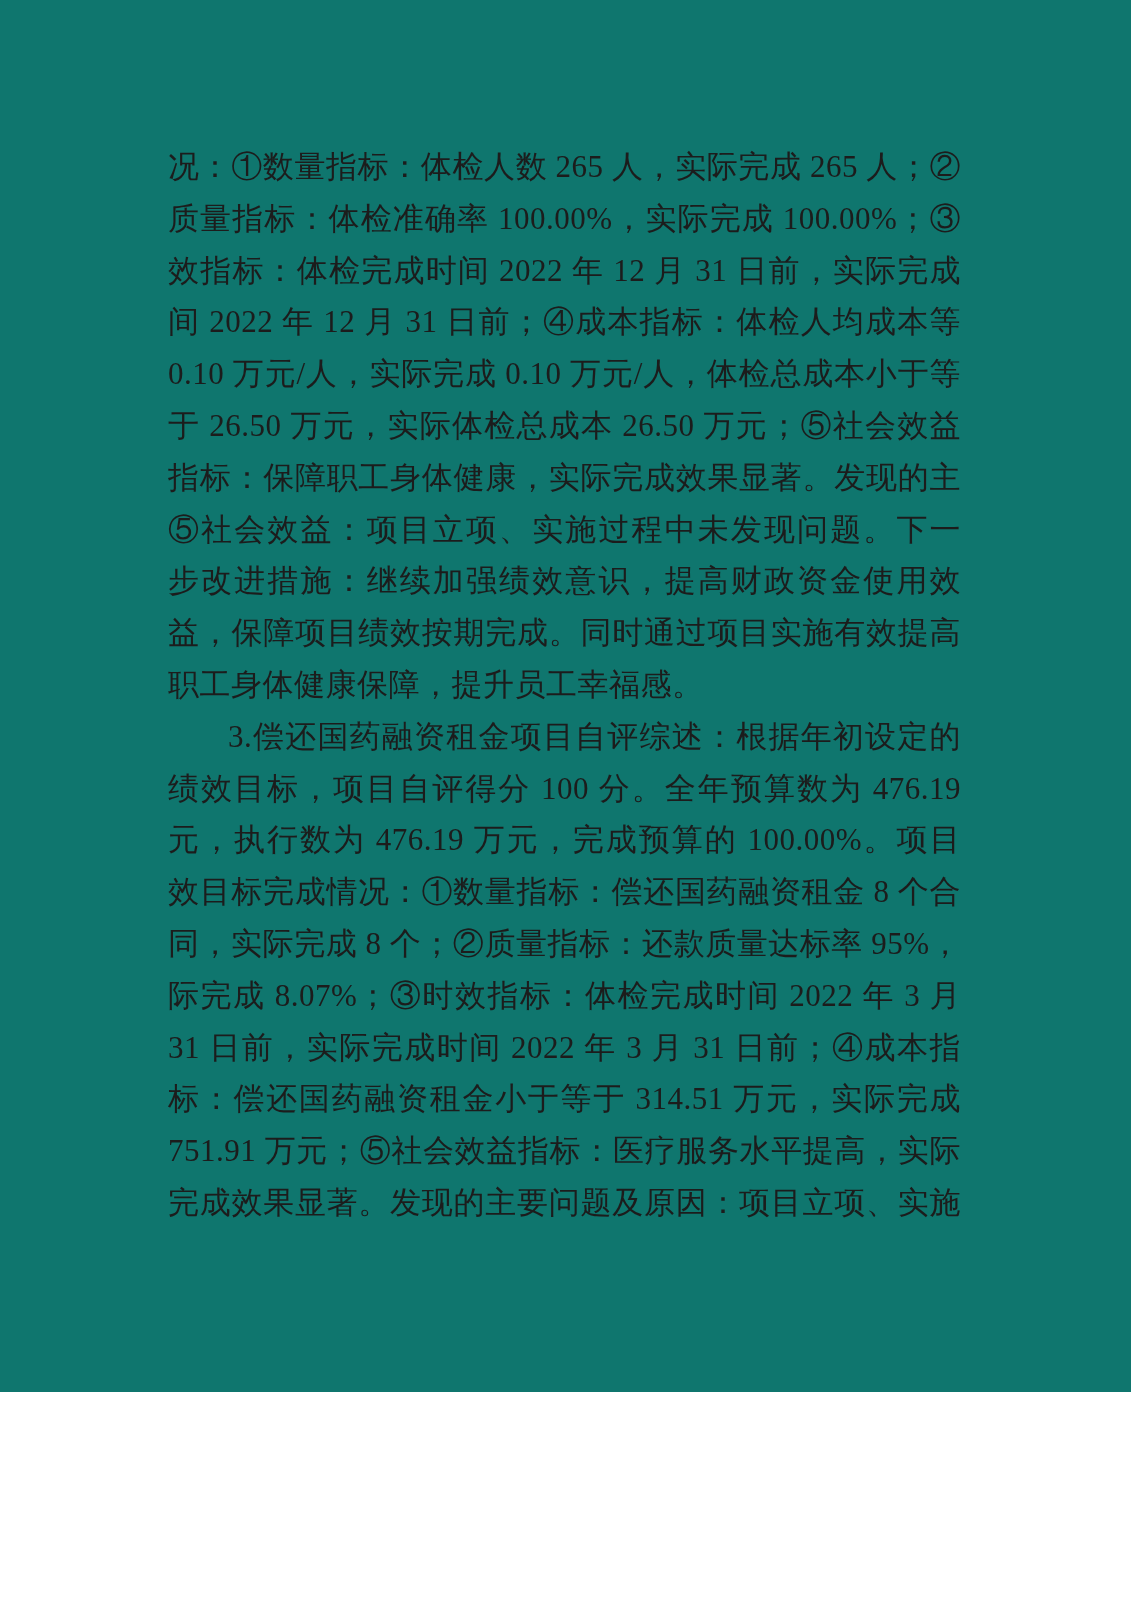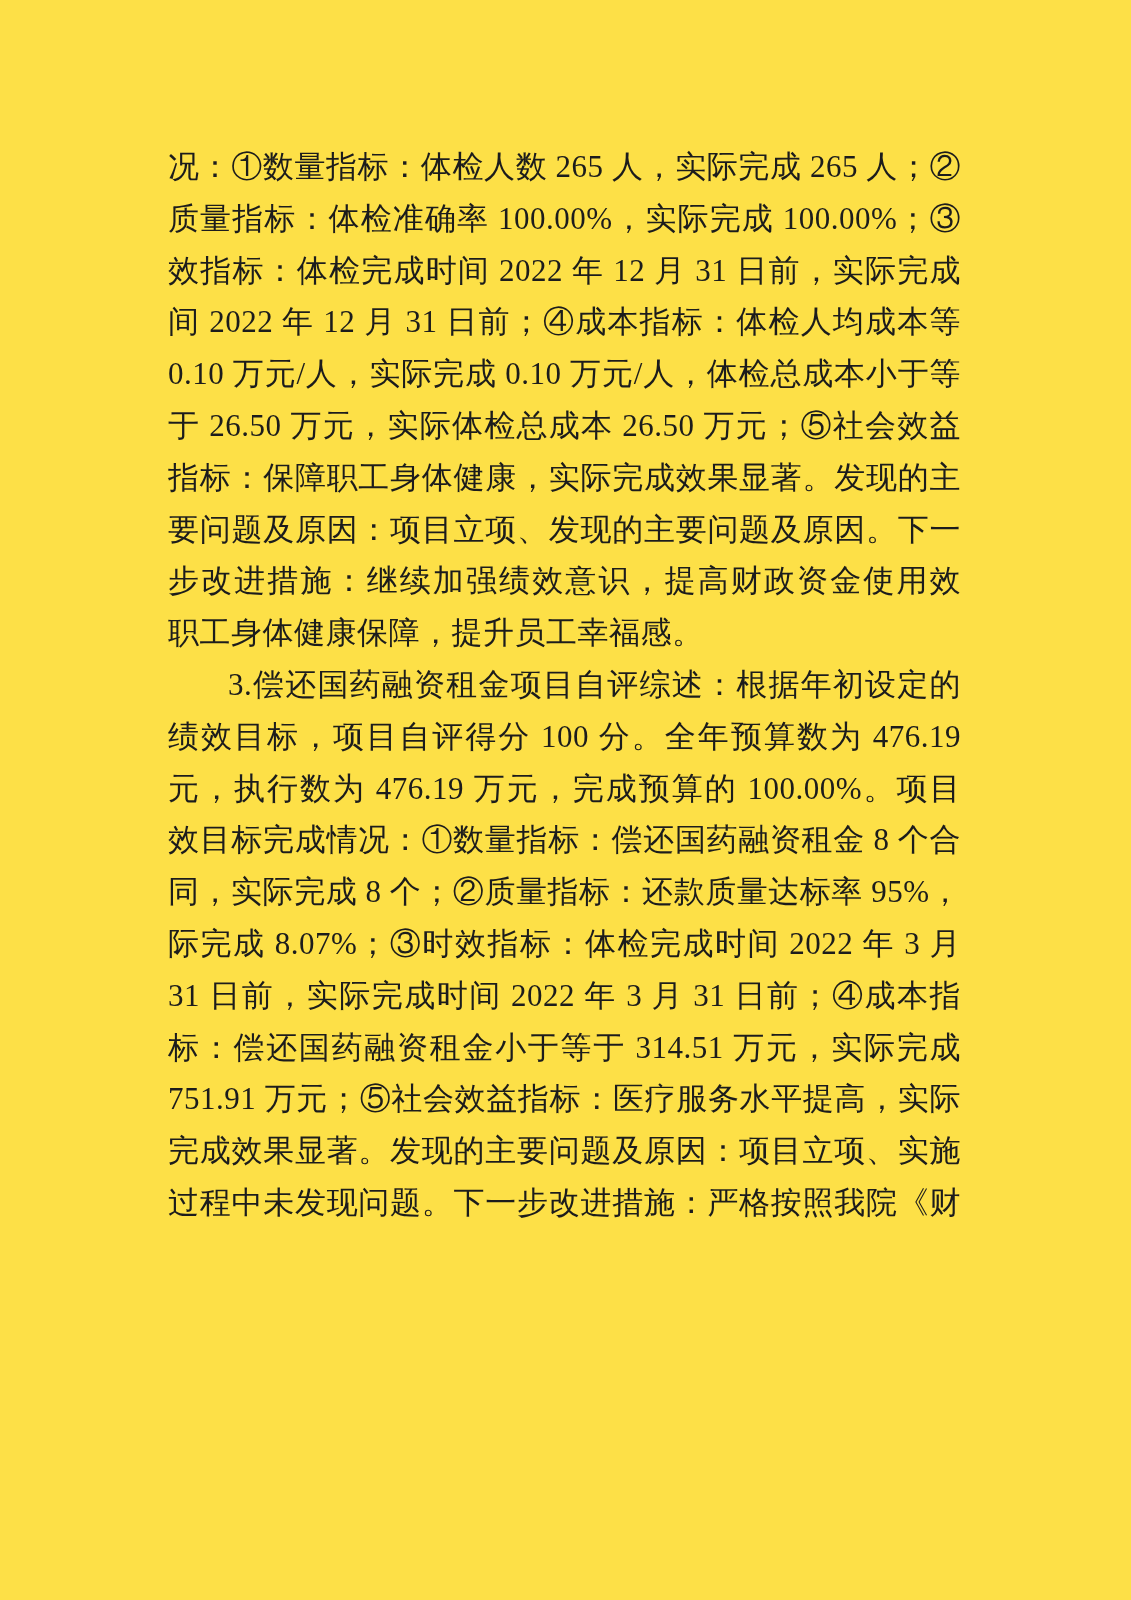--- a/index.html
+++ b/index.html
@@ -3,22 +3,22 @@
 <meta charset="utf-8">
 <style>
   html, body {
     margin: 0;
     padding: 0;
     background: #ffffff;
   }
   .page {
     position: relative;
     width: 1131px;
-    height: 1600px;
-    background: #fde047;
+    height: 1392px;
+    background: #0f766e;
     overflow: hidden;
     font-family: "Liberation Serif", serif;
   }
   .text-block {
     position: absolute;
     left: 168px;
     top: 141px;
     width: 793px;
   }
   .line {
@@ -46,28 +46,28 @@
 
 <div class="page">
   <div class="text-block">
     <div class="line">况：①数量指标：体检人数 265 人，实际完成 265 人；②</div>
     <div class="line">质量指标：体检准确率 100.00%，实际完成 100.00%；③时</div>
     <div class="line">效指标：体检完成时间 2022 年 12 月 31 日前，实际完成时</div>
     <div class="line">间 2022 年 12 月 31 日前；④成本指标：体检人均成本等于</div>
     <div class="line">0.10 万元/人，实际完成 0.10 万元/人，体检总成本小于等</div>
     <div class="line">于 26.50 万元，实际体检总成本 26.50 万元；⑤社会效益</div>
     <div class="line">指标：保障职工身体健康，实际完成效果显著。发现的主</div>
-    <div class="line">要问题及原因：项目立项、发现的主要问题及原因。下一</div>
+    <div class="line">⑤社会效益：项目立项、实施过程中未发现问题。下一</div>
     <div class="line">步改进措施：继续加强绩效意识，提高财政资金使用效</div>
+    <div class="line">益，保障项目绩效按期完成。同时通过项目实施有效提高</div>
     <div class="line para-end">职工身体健康保障，提升员工幸福感。</div>
     <div class="line para-start">3.偿还国药融资租金项目自评综述：根据年初设定的</div>
     <div class="line">绩效目标，项目自评得分 100 分。全年预算数为 476.19 万</div>
     <div class="line">元，执行数为 476.19 万元，完成预算的 100.00%。项目绩</div>
     <div class="line">效目标完成情况：①数量指标：偿还国药融资租金 8 个合</div>
     <div class="line">同，实际完成 8 个；②质量指标：还款质量达标率 95%，实</div>
     <div class="line">际完成 8.07%；③时效指标：体检完成时间 2022 年 3 月</div>
     <div class="line">31 日前，实际完成时间 2022 年 3 月 31 日前；④成本指</div>
     <div class="line">标：偿还国药融资租金小于等于 314.51 万元，实际完成</div>
     <div class="line">751.91 万元；⑤社会效益指标：医疗服务水平提高，实际</div>
     <div class="line">完成效果显著。发现的主要问题及原因：项目立项、实施</div>
-    <div class="line">过程中未发现问题。下一步改进措施：严格按照我院《财</div>
   </div>
 </div>
 
 </body></html>

